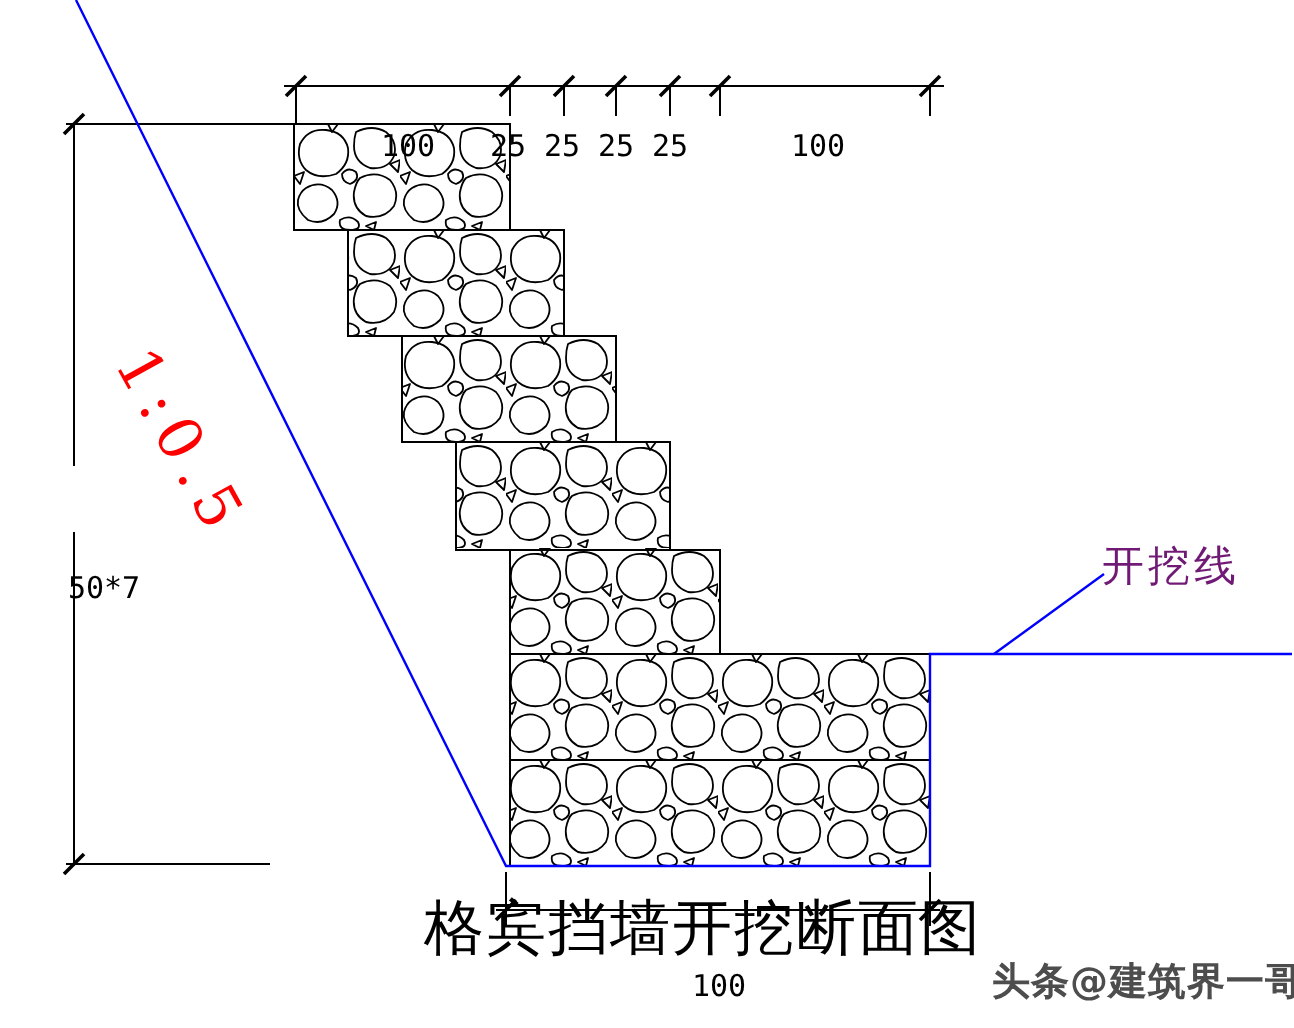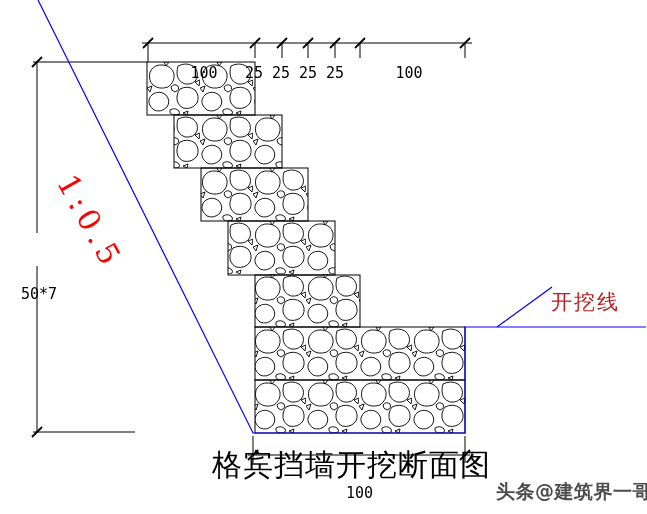--- a/index.html
+++ b/index.html
@@ -11,23 +11,23 @@
   .dim-label{
     position:absolute;font-size:15px;line-height:15px;color:#000;
     text-align:center;font-family:"DejaVu Sans Mono",monospace;white-space:nowrap;margin-top:45px;
   }
   .slope-label{
     position:absolute;left:78px;top:170px;color:#ff0000;
     font-family:"DejaVu Serif",serif;font-size:30px;line-height:30px;
     letter-spacing:5px;transform:rotate(61deg);transform-origin:0 0;white-space:nowrap;
   }
   .excavation-label{
-    position:absolute;left:551px;top:274px;color:#b91c1c;
-    font-family:Liberation Serif, serif;font-size:21px;line-height:24px;
-    letter-spacing:2px;white-space:nowrap;margin-top:16px;
+    position:absolute;left:551px;top:274px;color:#701a75;
+    font-family:Liberation Mono, monospace;font-size:21px;line-height:24px;
+    letter-spacing:2px;white-space:nowrap;
   }
   .title-label{
     position:absolute;left:212px;top:448px;color:#000;
     font-family:"Liberation Serif",serif;font-size:30px;line-height:34px;
     letter-spacing:1px;white-space:nowrap;
   }
   .watermark{
     position:absolute;left:496px;top:479px;color:#4d4d4d;
     font-family:"DejaVu Sans",sans-serif;font-size:19px;line-height:24px;
     font-weight:bold;letter-spacing:0.5px;white-space:nowrap;
@@ -94,21 +94,21 @@
     </g>
   </svg>
 
   <div class="dim-label" style="left:179px;top:21px;width:50px;">100</div>
   <div class="dim-label" style="left:241px;top:21px;width:26px;">25</div>
   <div class="dim-label" style="left:268px;top:21px;width:26px;">25</div>
   <div class="dim-label" style="left:295px;top:21px;width:26px;">25</div>
   <div class="dim-label" style="left:322px;top:21px;width:26px;">25</div>
   <div class="dim-label" style="left:384px;top:21px;width:50px;">100</div>
 
-  <div class="dim-label" style="left:15px;top:242px;width:48px;">50*7</div>
+  <div class="dim-label" style="left:28px;top:242px;width:48px;">50*7</div>
 
   <div class="dim-label" style="left:337px;top:441px;width:45px;">100</div>
 
   <div class="slope-label">1:0.5</div>
 
   <div class="excavation-label">开挖线</div>
 
   <div class="title-label">格宾挡墙开挖断面图</div>
 
   <div class="watermark">头条@建筑界一哥</div>

